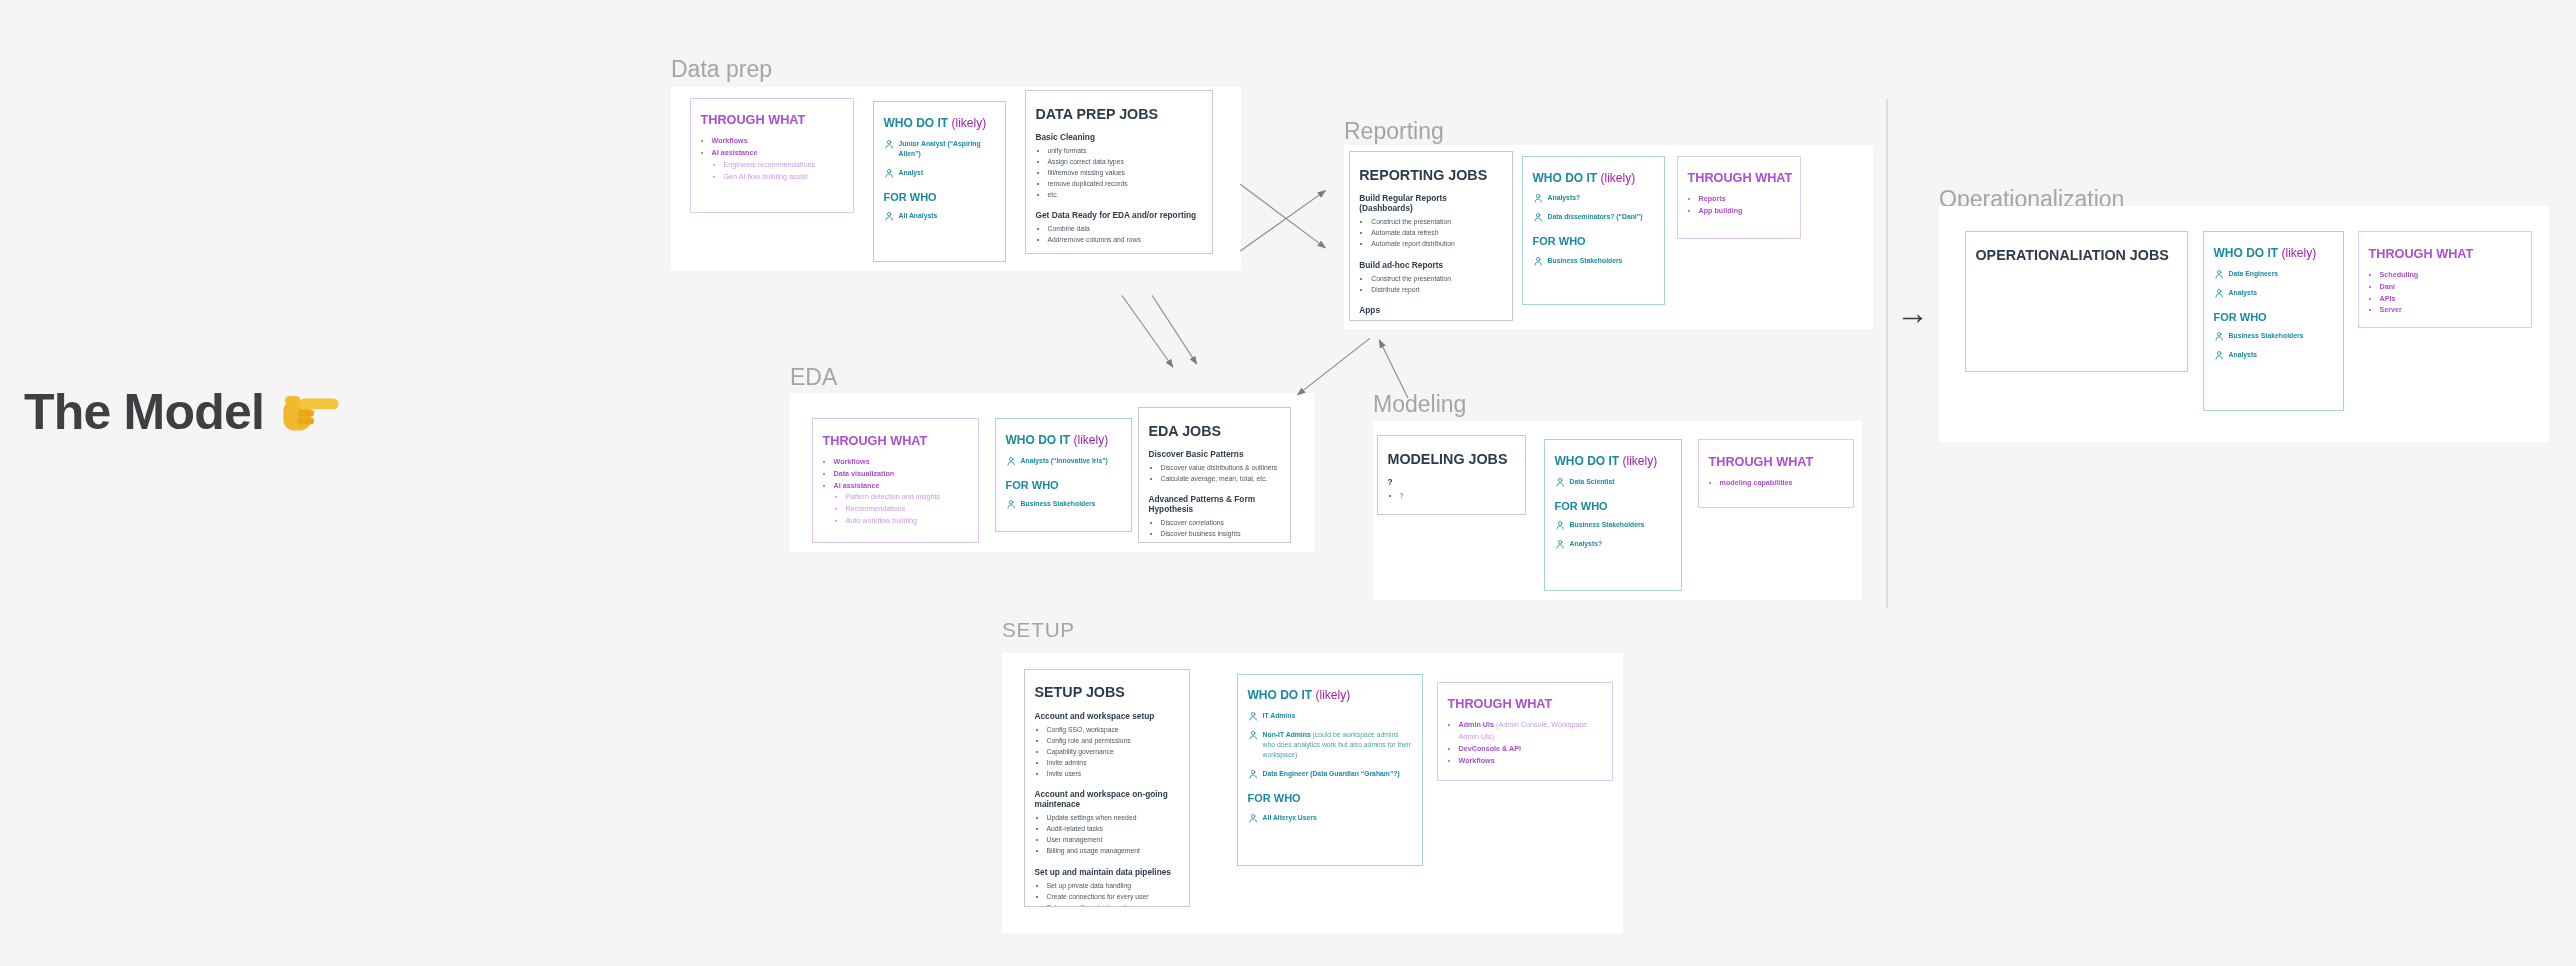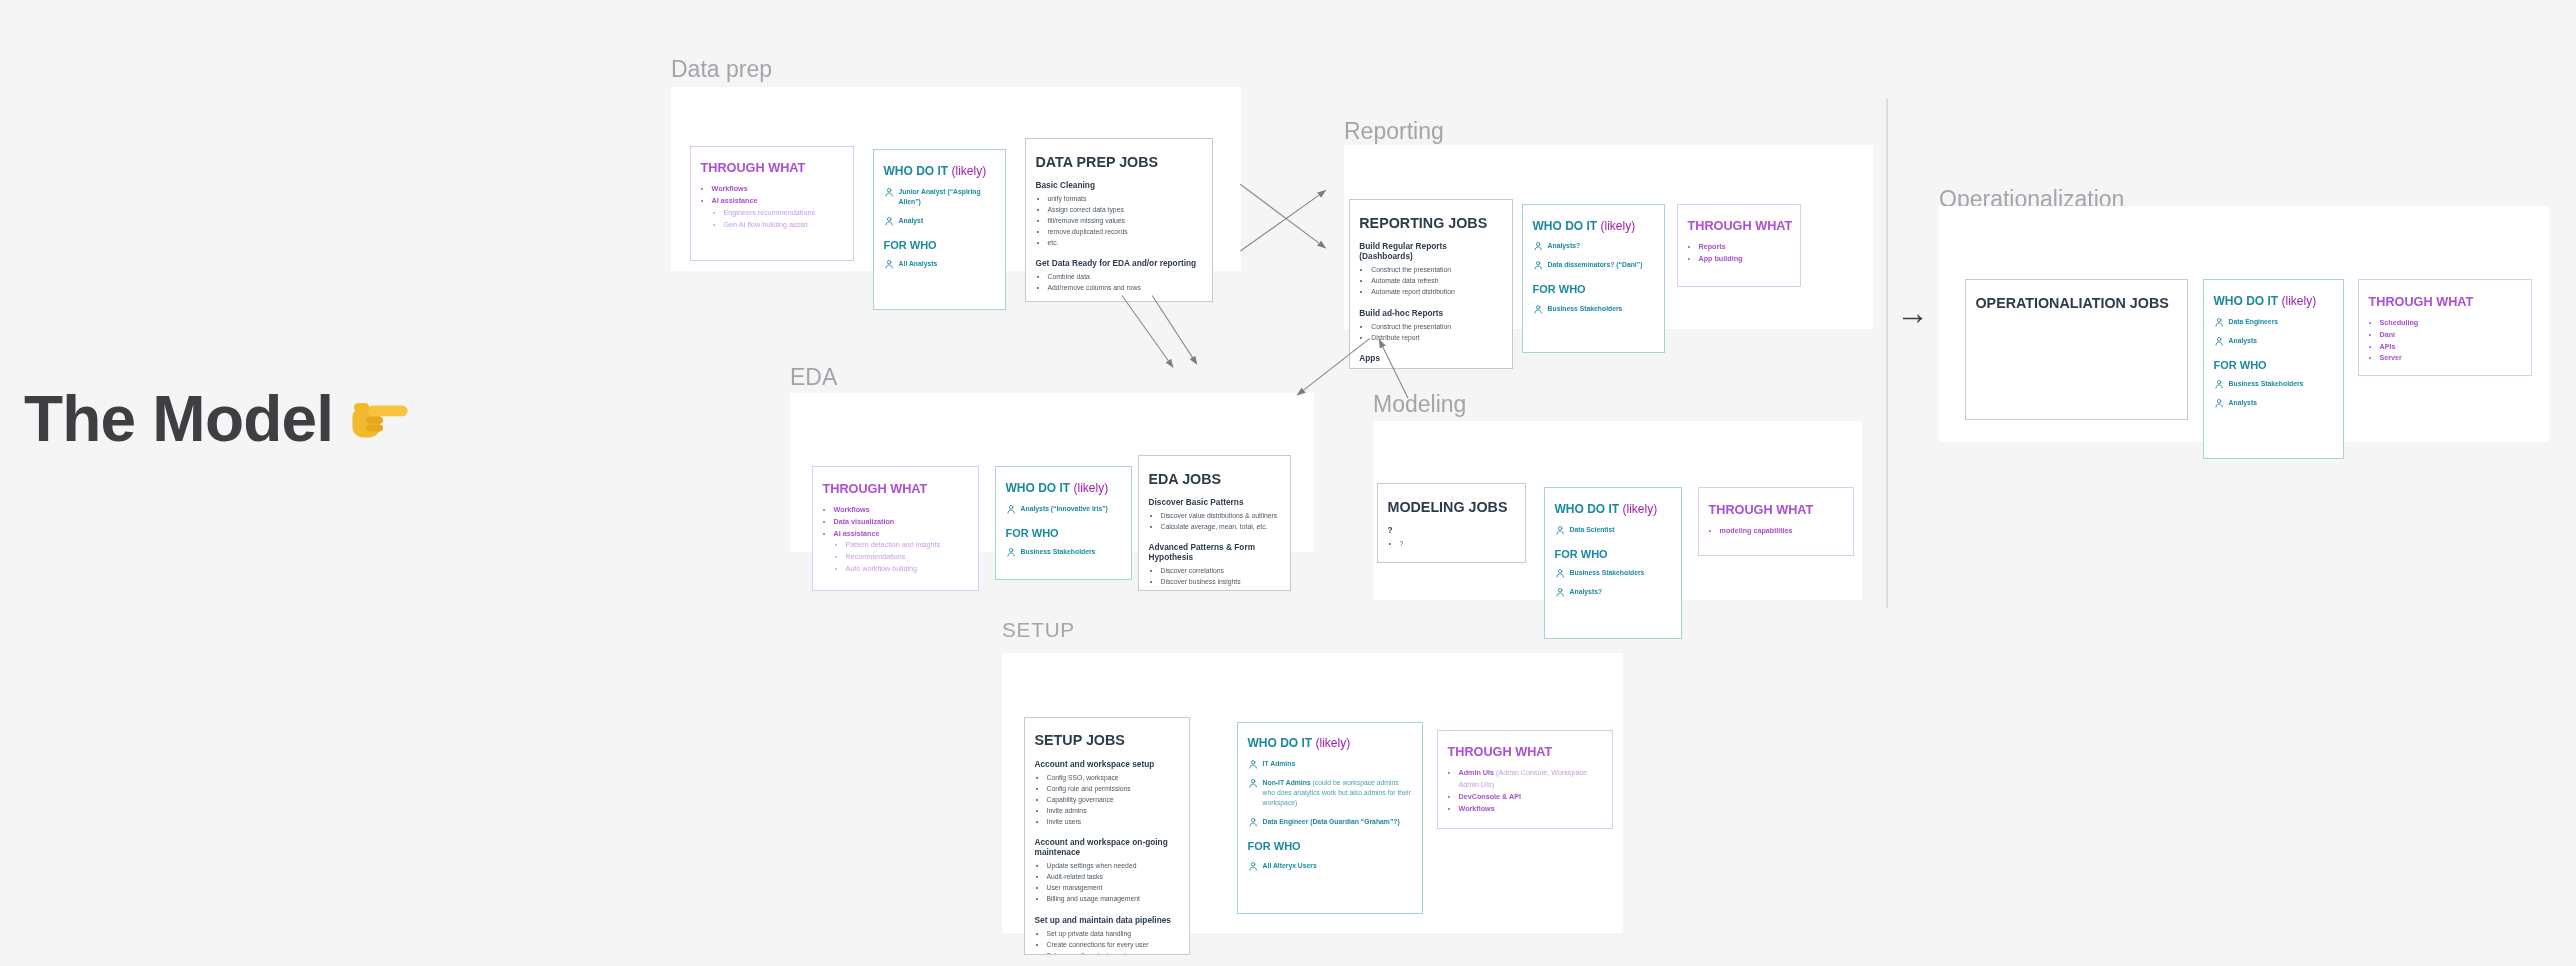--- a/index.html
+++ b/index.html
@@ -6,33 +6,33 @@
   html,body { width:2576px; height:966px; }
   body {
     position:relative;
     background:#f5f5f6;
     font-family:"Liberation Sans", sans-serif;
     overflow:hidden;
     color:#2e3b4a;
   }
   .main-title {
     position:absolute; left:24px; top:387px;
-    font-size:64px; font-weight:700; color:#3d3f42;
+    font-size:50px; font-weight:700; color:#3d3f42;
     line-height:1; letter-spacing:-0.8px;
     display:flex; align-items:center; gap:16px;
   }
   .hand-svg { width:62px; height:46px; }
   .group-label {
     position:absolute; font-size:23px; color:#a2a6aa; font-weight:400;
   }
   .group-label.big { font-size:20.7px; letter-spacing:0.8px; }
   .container { position:absolute; background:#ffffff; }
   .card {
     position:absolute; background:#ffffff; border:0.8px solid #c9c9c9;
-    padding:8px 9.5px; overflow:hidden;margin-top:48px;
+    padding:8px 9.5px; overflow:hidden;
   }
   .card.jobs   { border-color:#c6cacd; }
   .card.who    { border-color:#a6d2db; }
   .card.through{ border-color:#e0c8f0; }
 
   .jobs-title { font-size:14.3px; font-weight:700; color:#2e3b4a; margin:6.4px 0 1.6px; white-space:nowrap; }
   .jobs-h { font-size:8.3px; font-weight:700; color:#2e3b4a; margin:10.3px 0 4px; }
   .jobs-list { list-style:disc; padding-left:12px; font-size:6.8px; color:#4d5761; line-height:1.5; }
   .jobs-list li { margin:0.8px 0; }
 

